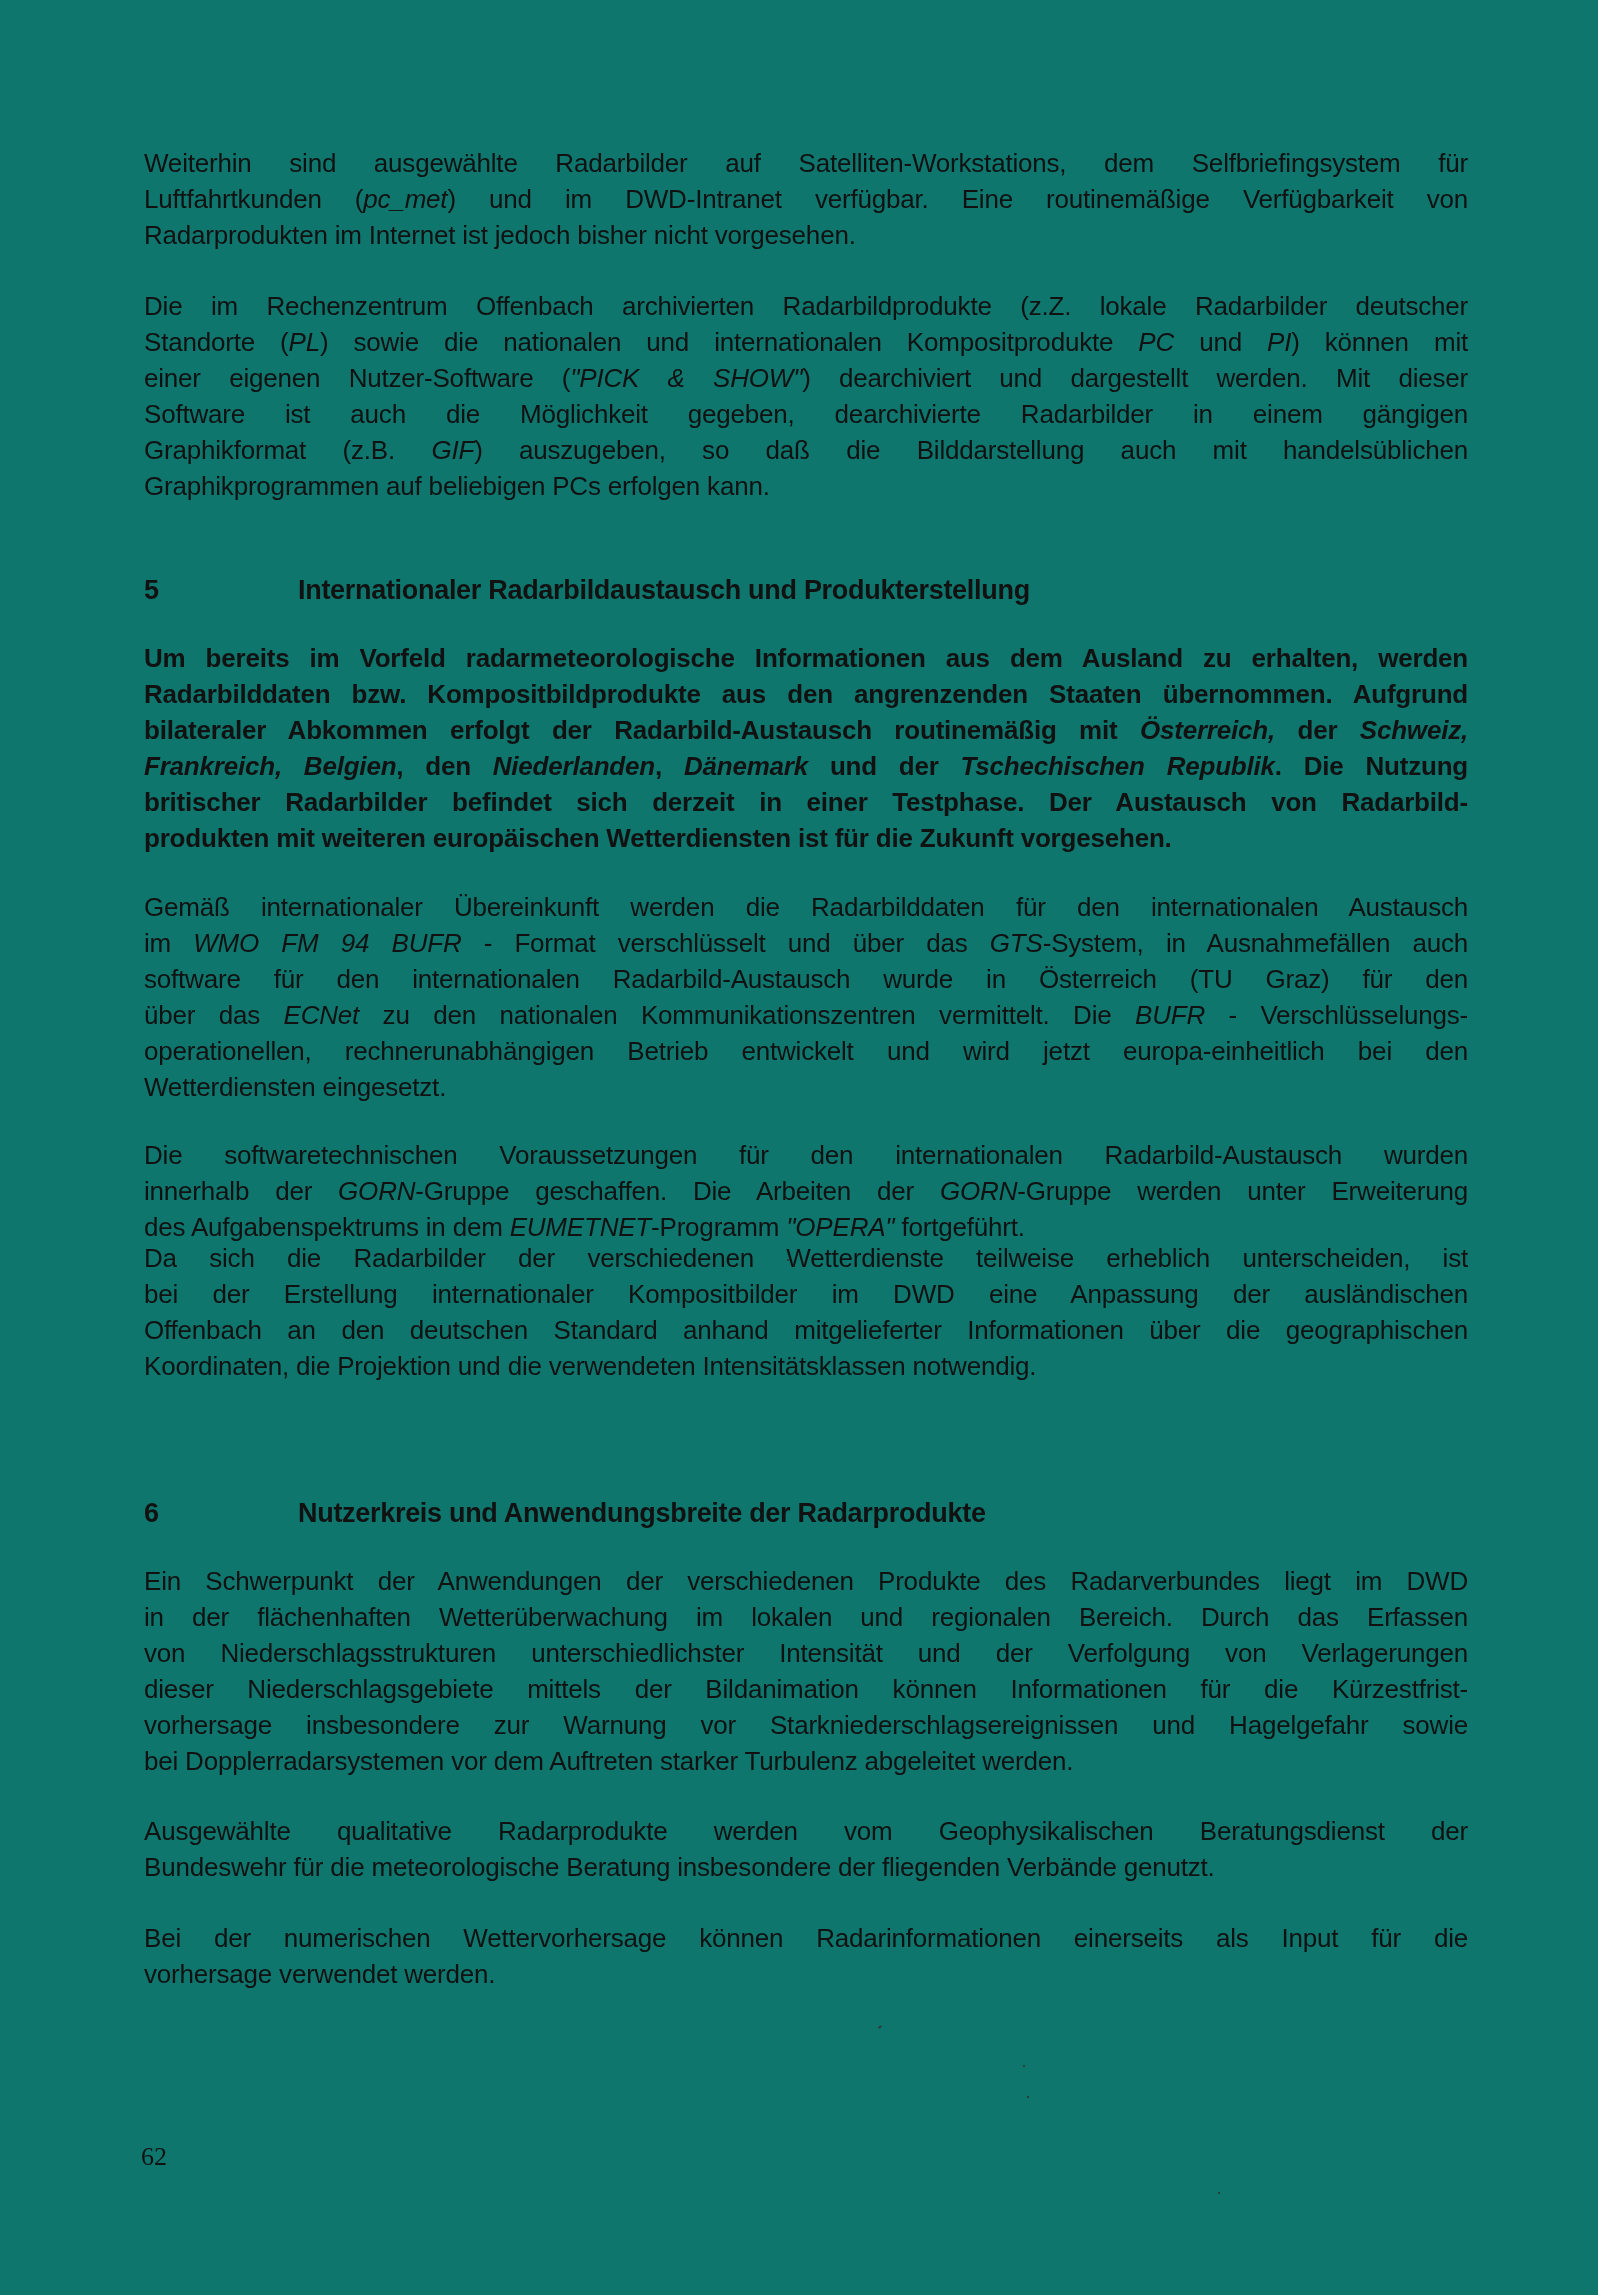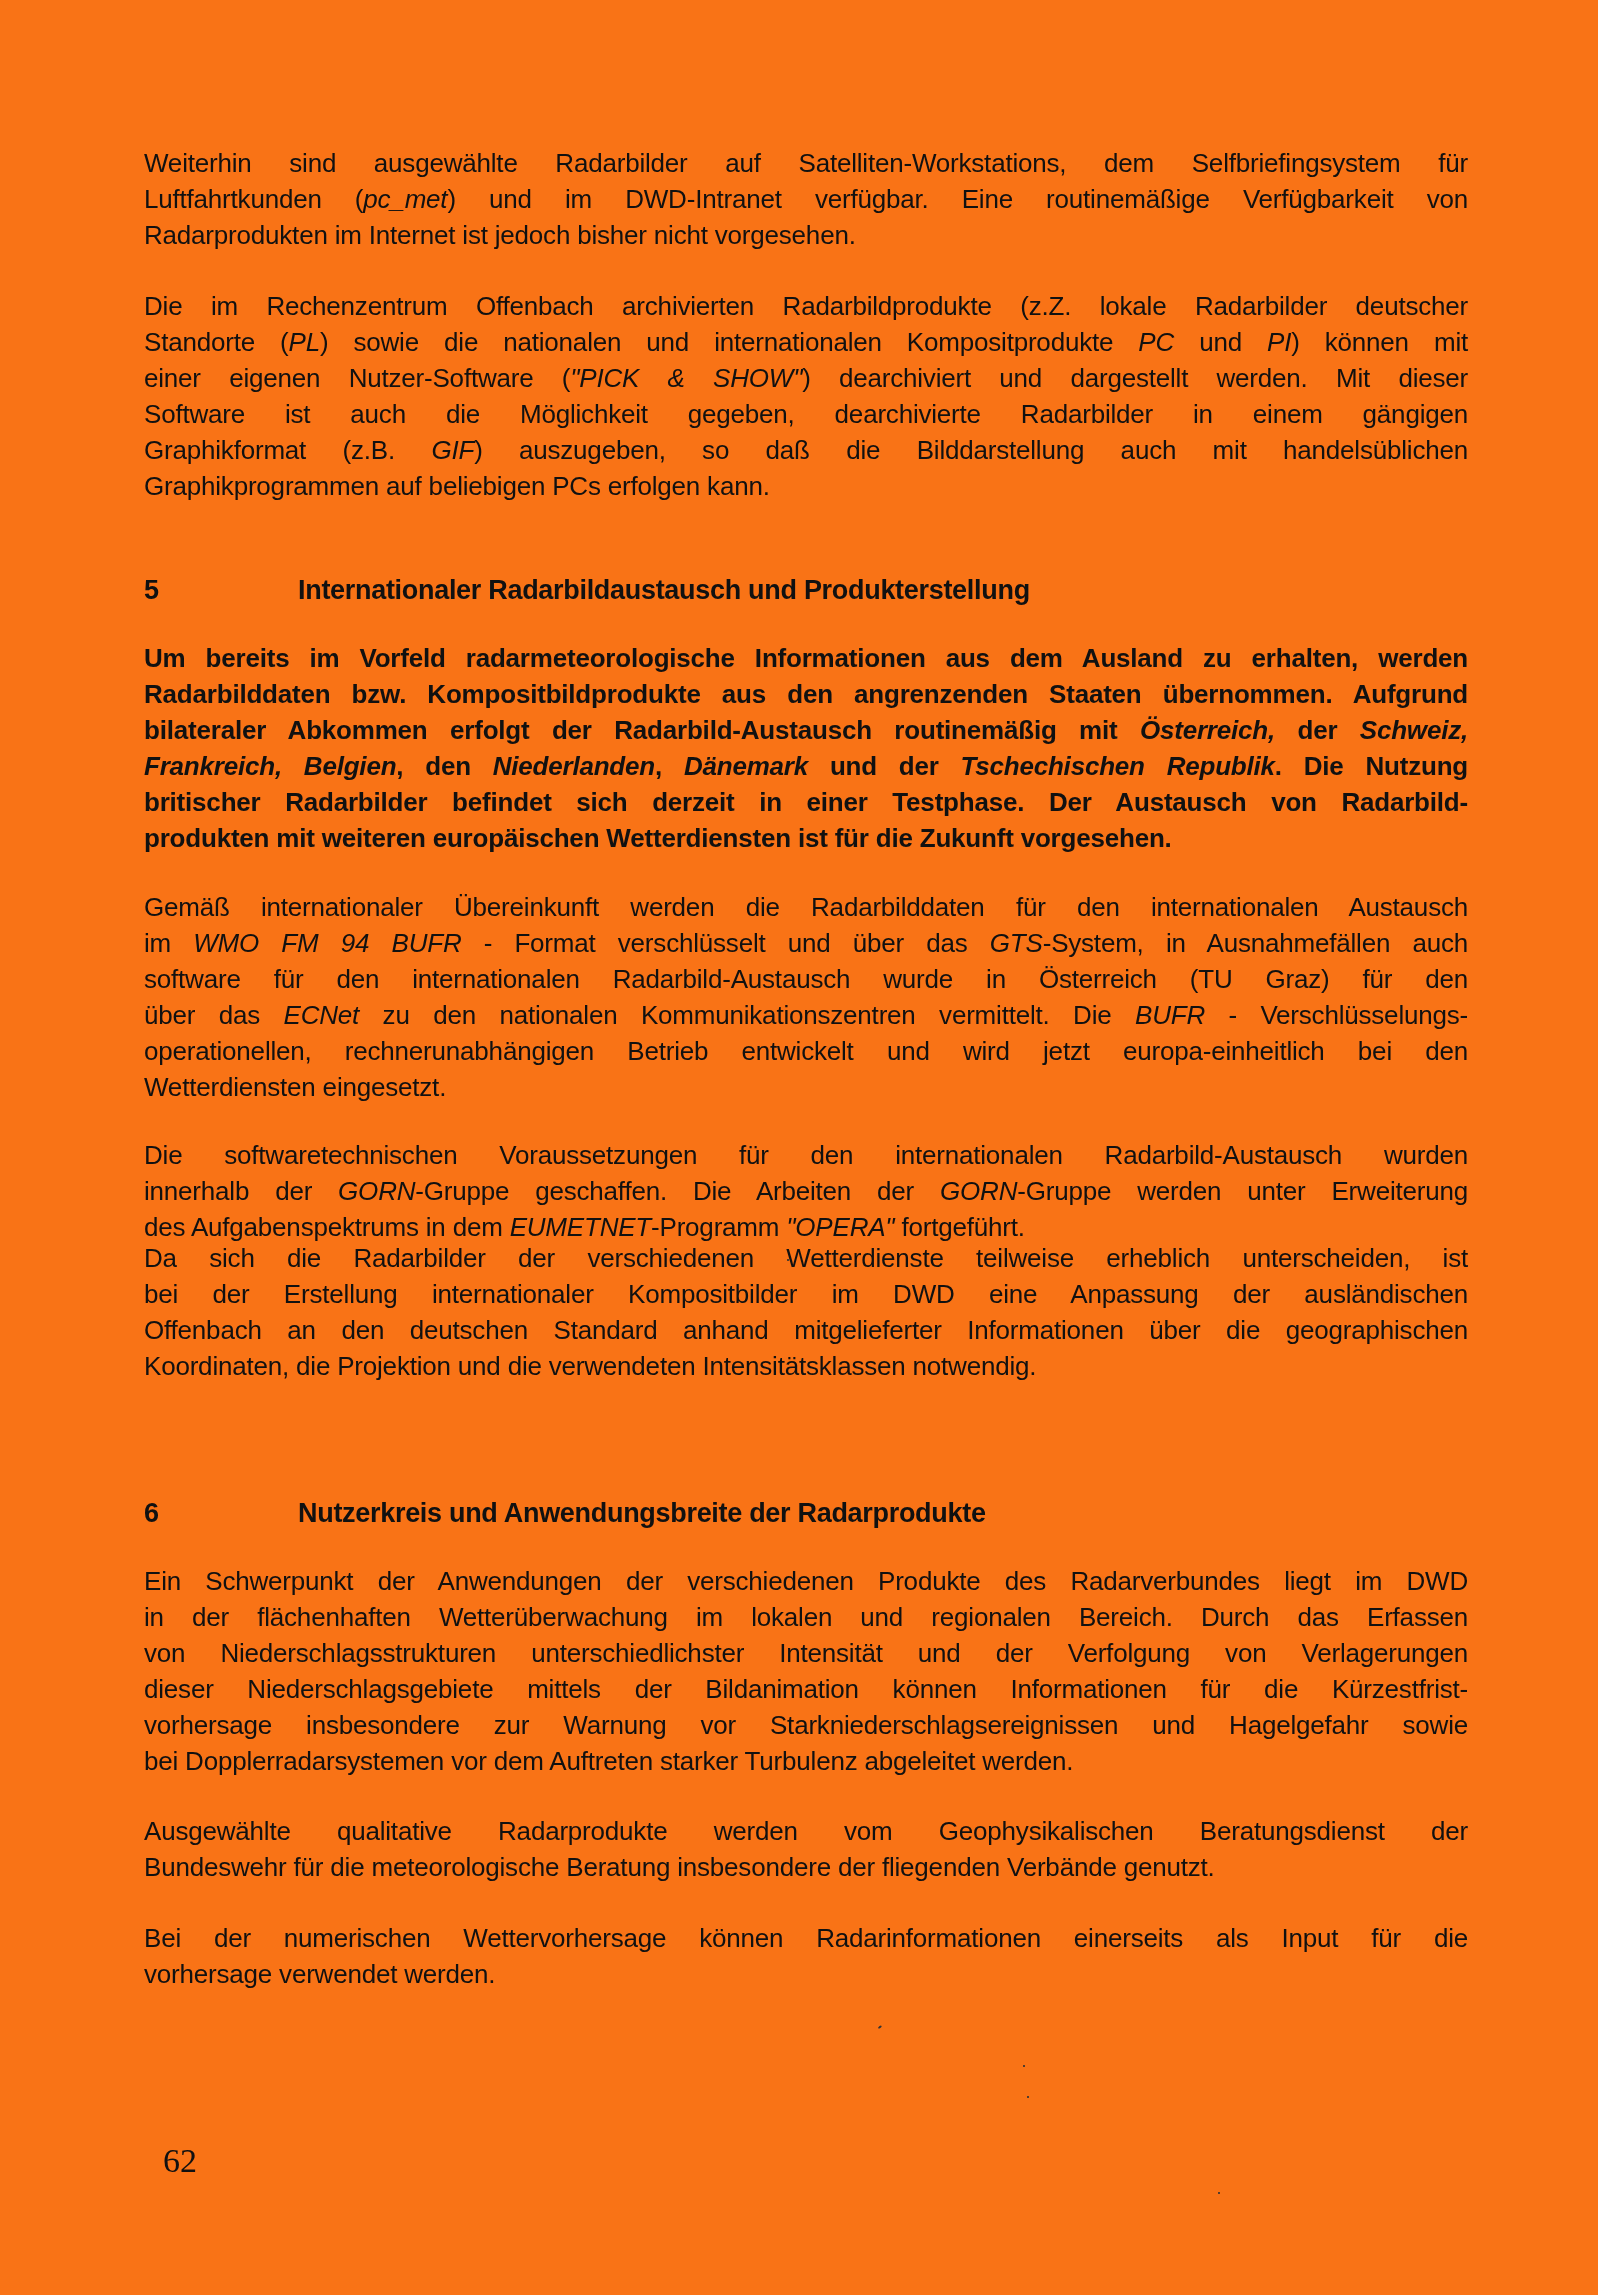--- a/index.html
+++ b/index.html
@@ -1,25 +1,25 @@
 <!DOCTYPE html>
 <html style="font-size:12.8px"><head>
   <meta charset="utf-8">
   <style>
     html, body { margin: 0; padding: 0; background: #ffffff; }
     body { width: 1599px; height: 2295px; position: relative; overflow: hidden; color: #111111; }
-    .page { position: absolute; left: 0; top: 0; width: 1599px; height: 2295px; background: #f97316; }
+    .page { position: absolute; left: 0; top: 0; width: 1599px; height: 2295px; background: #0f766e; }
     .block { position: absolute; left: 144px; width: 1324px; font-family: "Liberation Sans", "DejaVu Sans", sans-serif; font-size: 26px; letter-spacing: -0.2px; }
     .line { height: 36px; line-height: 36px; white-space: nowrap; text-align: justify; text-align-last: justify; overflow: visible; }
     .line.last { text-align-last: left; }
     .line i { font-style: italic; }
     .heading { position: absolute; left: 144px; font-family: "Liberation Sans", "DejaVu Sans", sans-serif; font-weight: bold; font-size: 27px; letter-spacing: -0.3px; height: 36px; line-height: 36px; }
     .heading .num { position: absolute; left: 0; width: 48px; }
     .heading .title { position: absolute; left: 154px; white-space: nowrap; }
-    .pagenum { position: absolute; left: 141px; top: 2142px; font-family: "Liberation Serif", "DejaVu Serif", serif; font-size: 34px; color: #111; margin-left: 22px; }
+    .pagenum { position: absolute; left: 141px; top: 2142px; font-family: "Liberation Serif", "DejaVu Serif", serif; font-size: 26px; color: #111; }
     .speck { position: absolute; background: #333; border-radius: 50%; }
   </style>
 </head>
 <body>
 
 <div class="page">
 
   <div class="block" style="top:145px;">
       <div class="line"><span>Weiterhin sind ausgewählte Radarbilder auf Satelliten-Workstations, dem Selfbriefingsystem für</span></div>
       <div class="line"><span>Luftfahrtkunden (</span><i>pc_met</i><span>) und im DWD-Intranet verfügbar. Eine routinemäßige Verfügbarkeit von</span></div>

